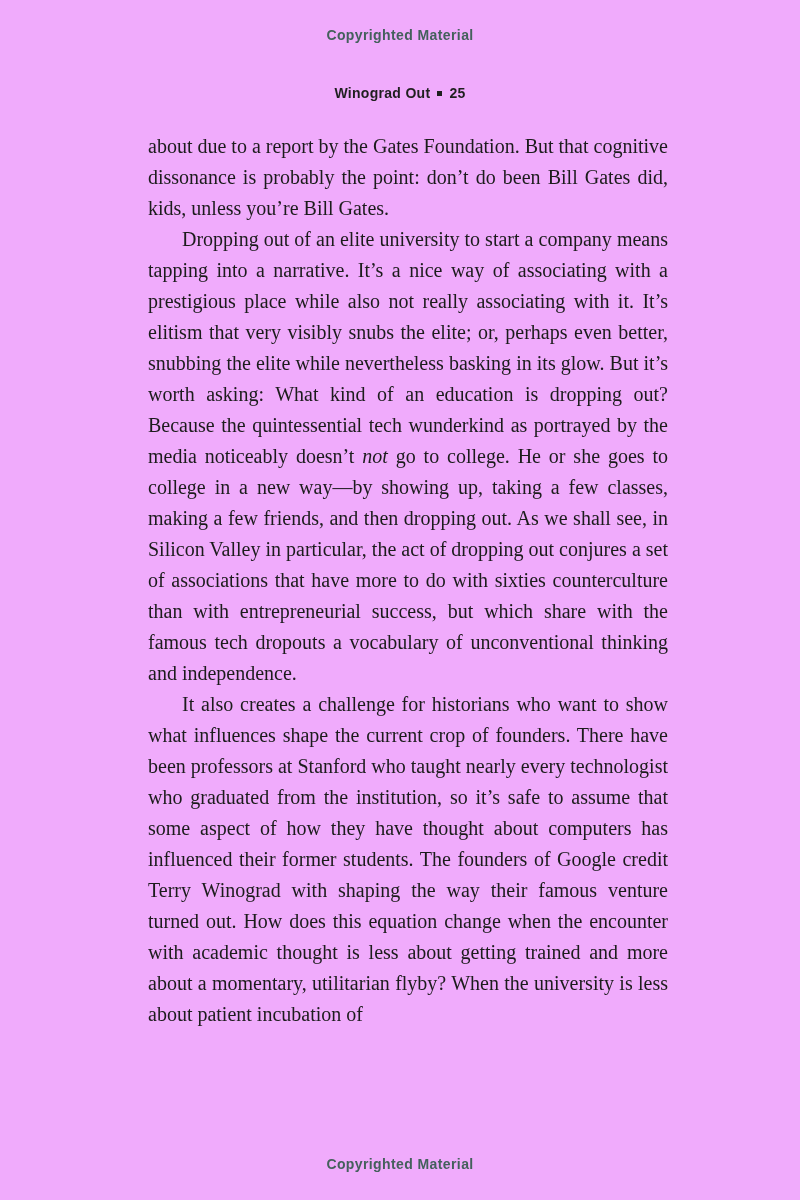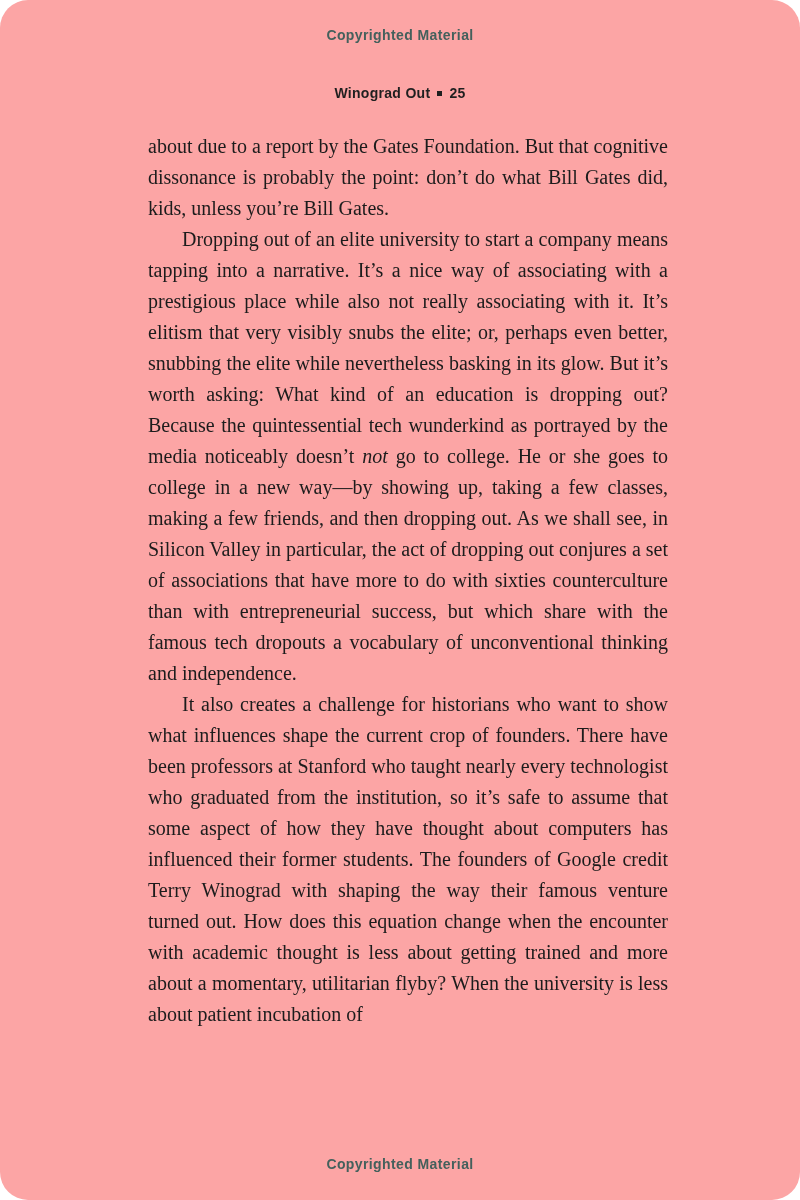--- a/index.html
+++ b/index.html
@@ -7,22 +7,21 @@
       width: 800px;
       height: 1200px;
       background: #ffffff;
       font-family: "Liberation Serif", serif;
       overflow: hidden;
     }
     .page {
       position: relative;
       width: 800px;
       height: 1200px;
-      background: #fca5a5;
-      border-radius: 28px;
+      background: #f0abfc;
     }
     .watermark {
       position: absolute;
       left: 0;
       width: 100%;
       text-align: center;
       font-family: "Liberation Sans", sans-serif;
       font-weight: bold;
       font-size: 14px;
       letter-spacing: 0.4px;
@@ -76,20 +75,20 @@
 
 <div class="page">
 
   <div class="watermark top">Copyrighted Material</div>
 
   <div class="running-head">
     <span>Winograd Out</span><span class="bullet"></span><span>25</span>
   </div>
 
   <div class="body-text">
-    <p class="no-indent">about due to a report by the Gates Foundation. But that cognitive dissonance is probably the point: don’t do what Bill Gates did, kids, unless you’re Bill Gates.</p>
+    <p class="no-indent">about due to a report by the Gates Foundation. But that cognitive dissonance is probably the point: don’t do been Bill Gates did, kids, unless you’re Bill Gates.</p>
     <p><span>Dropping out of an elite university to start a company means tapping into a narrative. It’s a nice way of associating with a prestigious place while also not really associating with it. It’s elitism that very visibly snubs the elite; or, perhaps even better, snubbing the elite while nevertheless basking in its glow. But it’s worth asking: What kind of an education is dropping out? Because the quintessential tech wunderkind as portrayed by the media noticeably doesn’t </span><em>not</em><span> go to college. He or she goes to college in a new way—by showing up, taking a few classes, making a few friends, and then dropping out. As we shall see, in Silicon Valley in particular, the act of dropping out conjures a set of associations that have more to do with sixties counterculture than with entrepreneurial success, but which share with the famous tech dropouts a vocabulary of unconventional thinking and independence.</span></p>
     <p>It also creates a challenge for historians who want to show what influences shape the current crop of founders. There have been professors at Stanford who taught nearly every technologist who graduated from the institution, so it’s safe to assume that some aspect of how they have thought about computers has influenced their former students. The founders of Google credit Terry Winograd with shaping the way their famous venture turned out. How does this equation change when the encounter with academic thought is less about getting trained and more about a momentary, utilitarian flyby? When the university is less about patient incubation of</p>
   </div>
 
   <div class="watermark bottom">Copyrighted Material</div>
 
 </div>
 
 </body></html>

